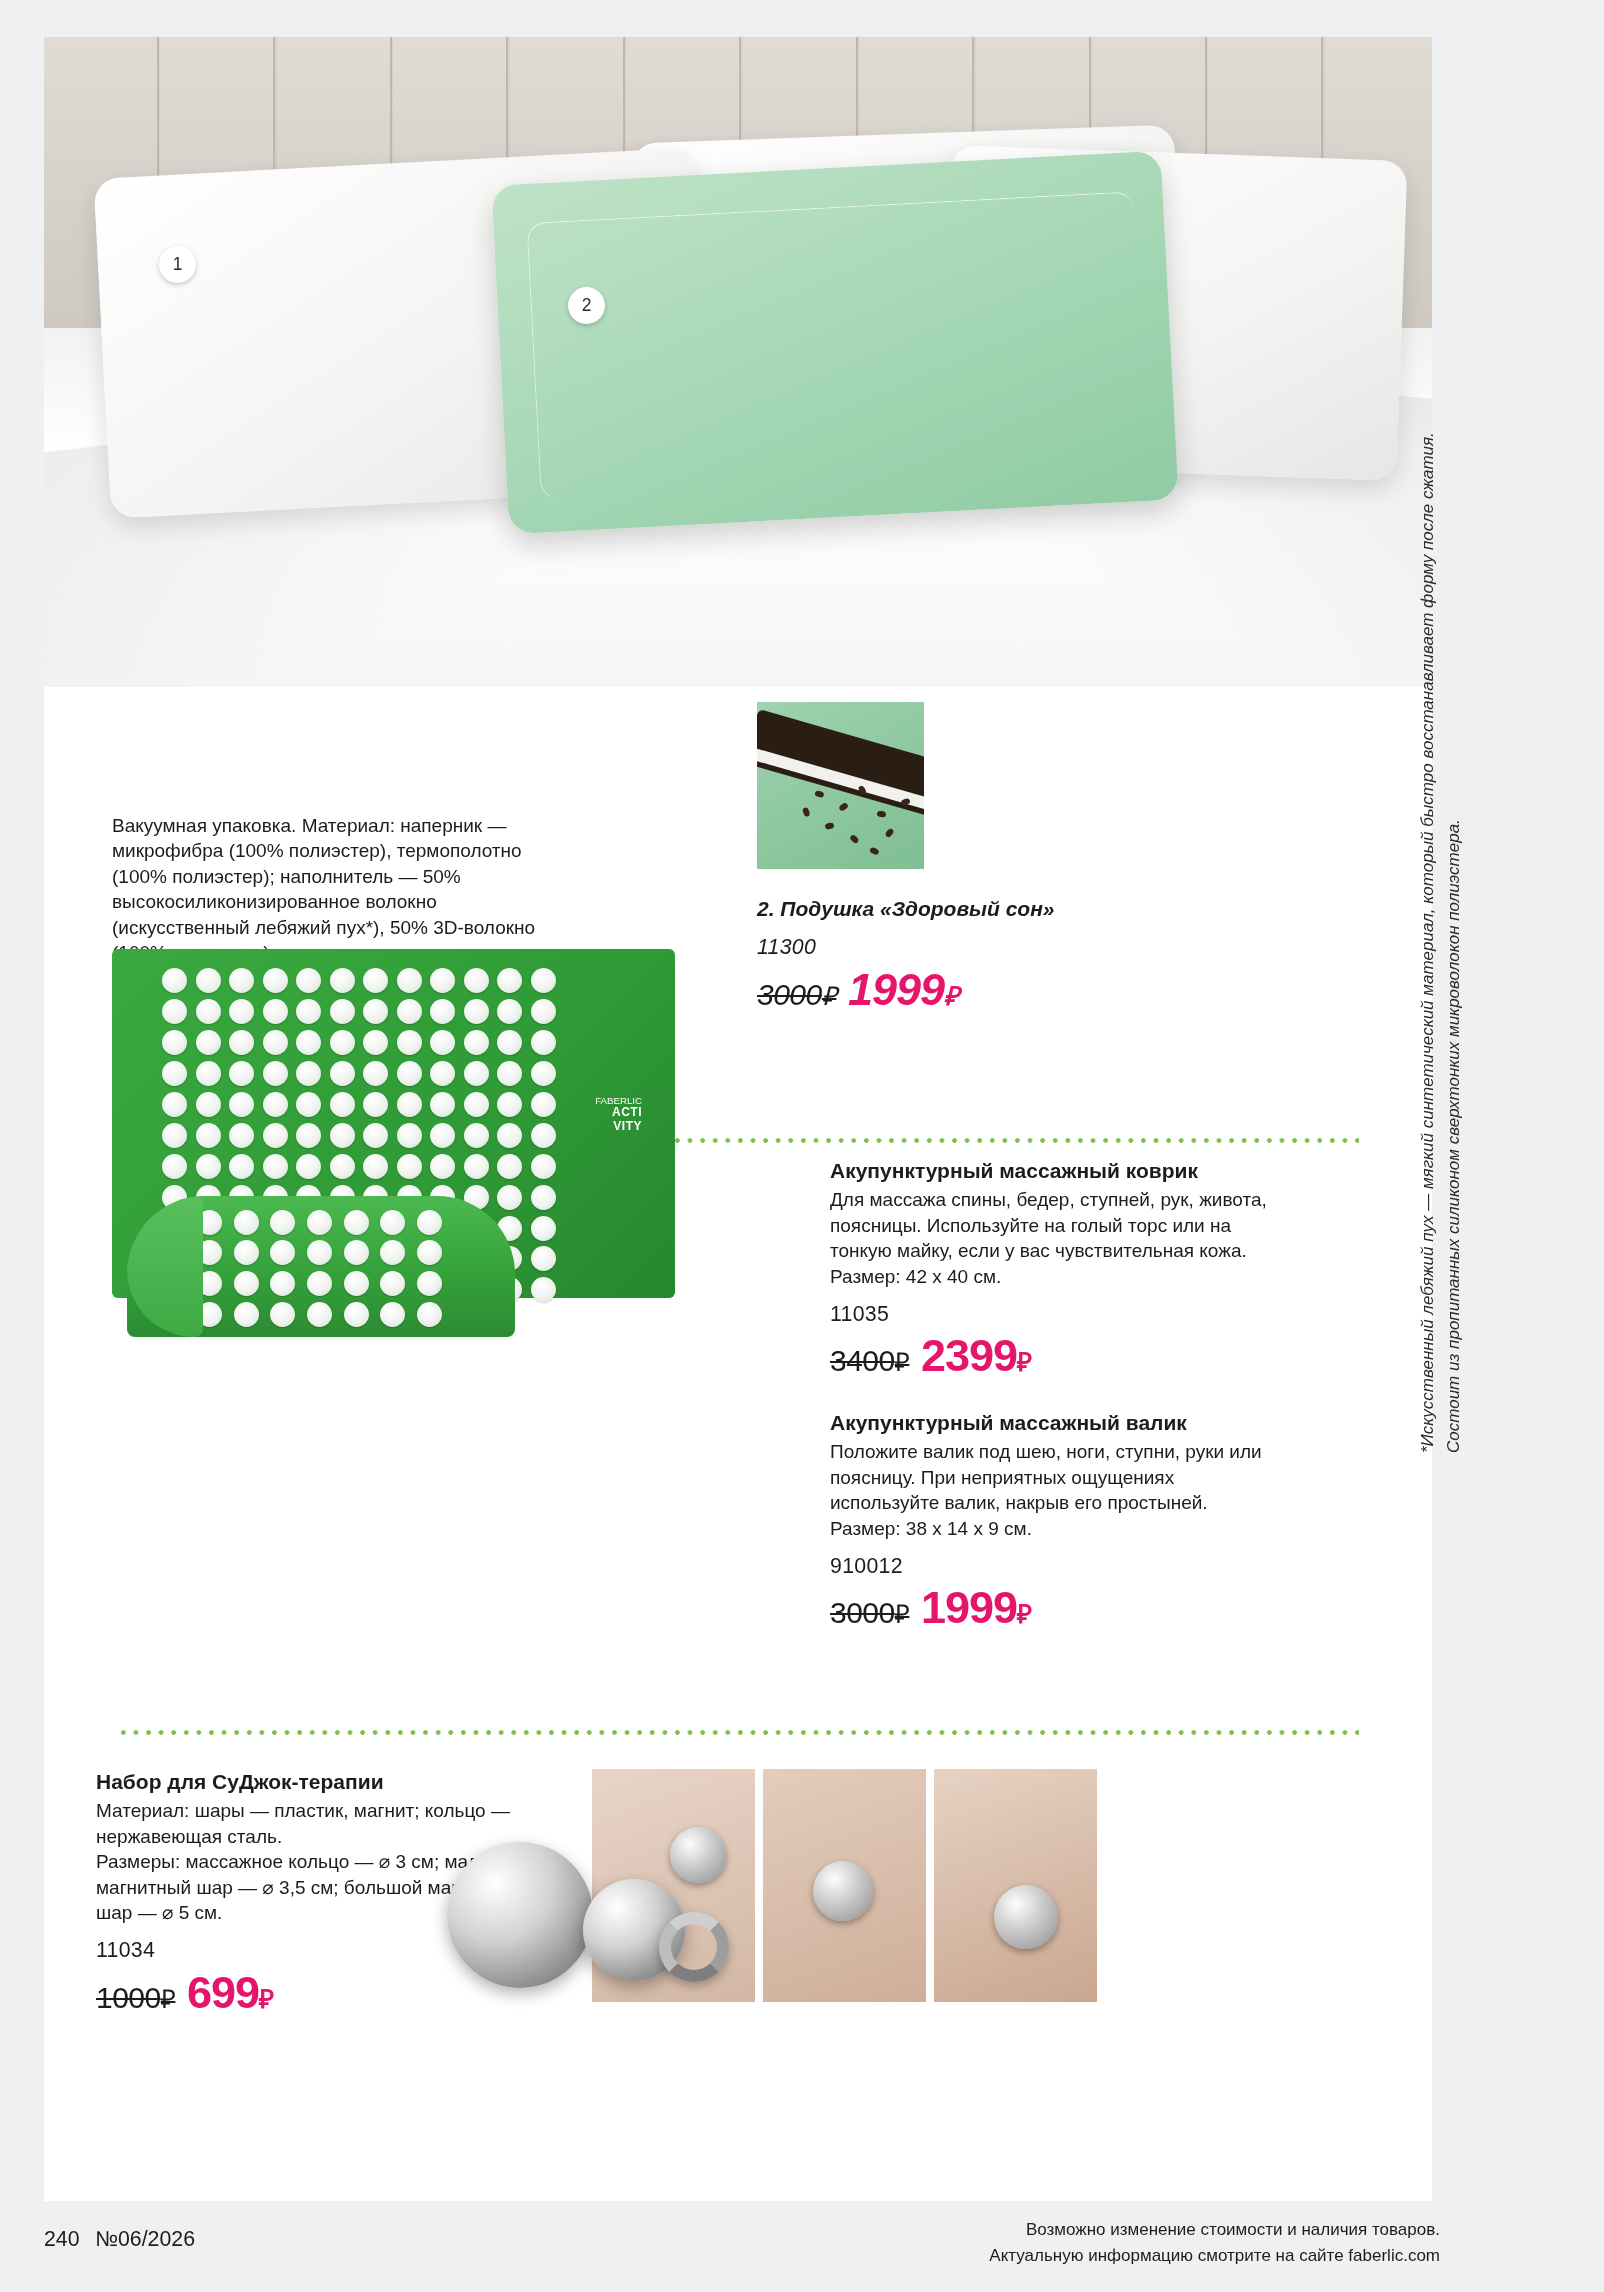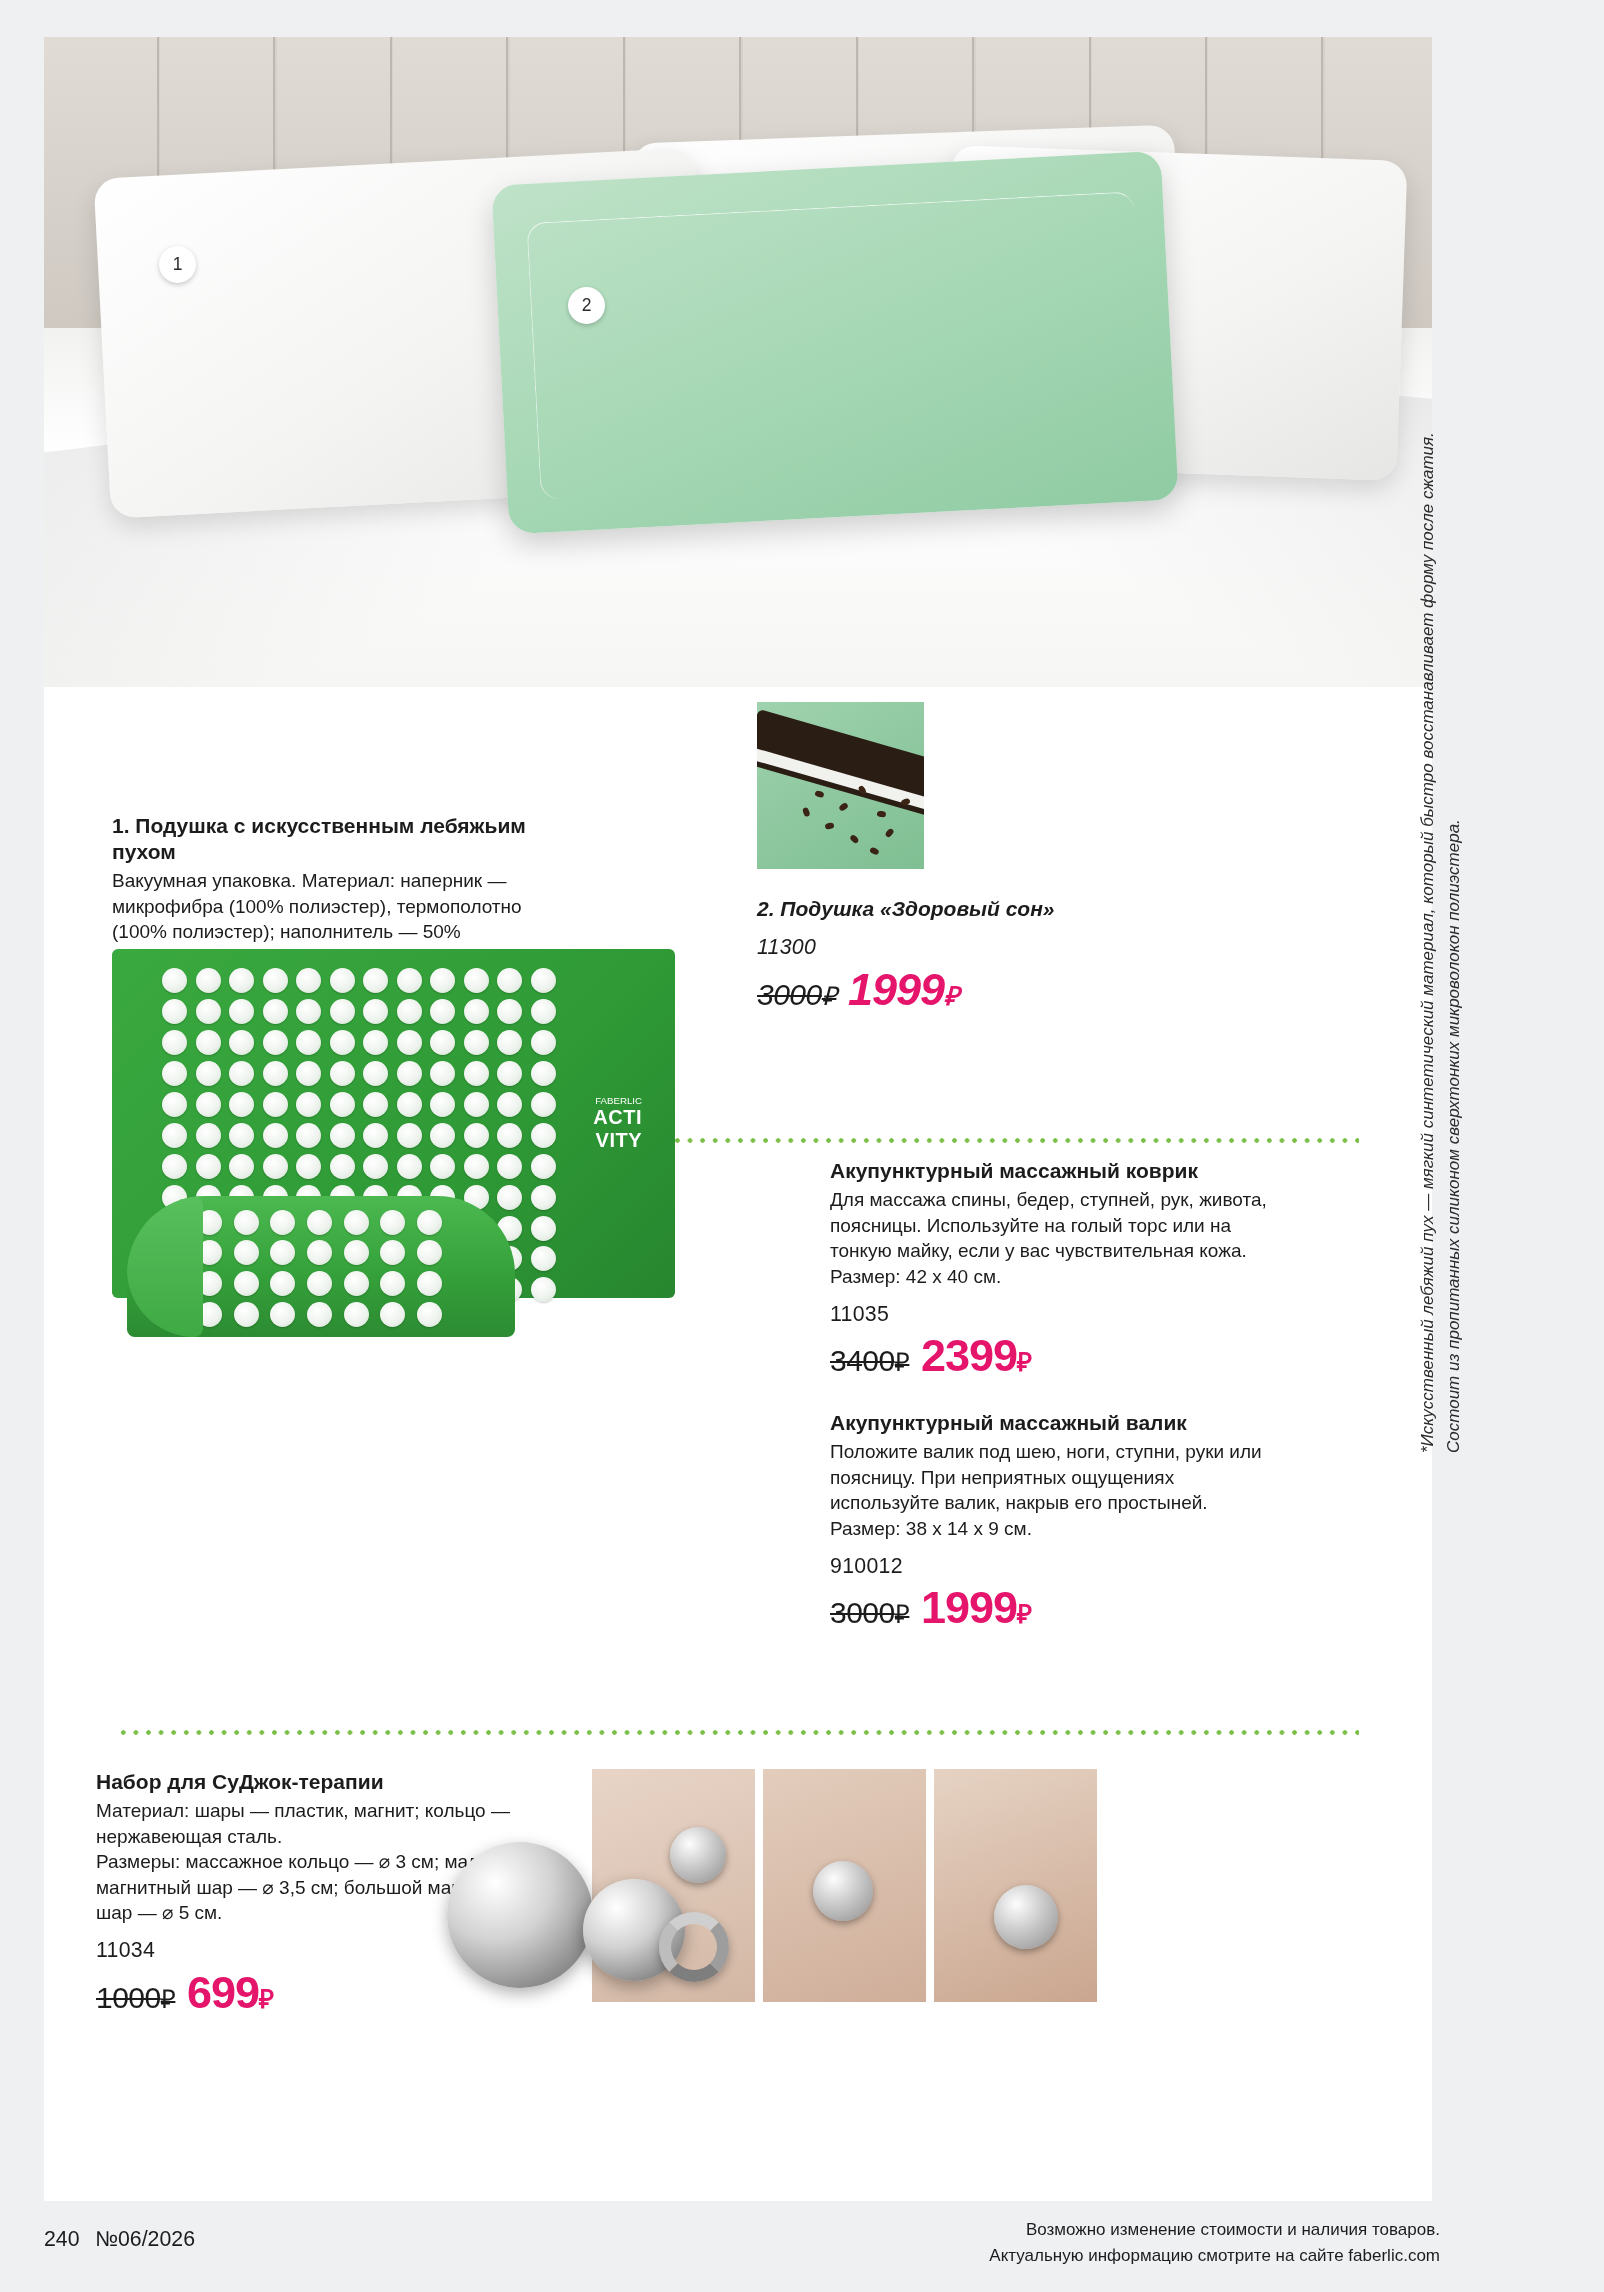--- a/index.html
+++ b/index.html
@@ -151,21 +151,21 @@
   .spike {
     width: 25px; height: 25px; border-radius: 50%;
     background: radial-gradient(circle at 40% 35%, #ffffff 0%, #eef3ee 55%, #cfe0cf 100%);
     box-shadow: 0 1px 1.9px rgba(0,0,0,0.2);
     justify-self: center;
   }
   .mat .logo {
     position: absolute; right: 33px; top: 146px;
     color: #ffffff; font-size: 9.7px; line-height: 1.15; text-align: right;
   }
-  .mat .logo b { display: block; font-size: 20px; letter-spacing: 0.5px; }
+  .mat .logo b { display: block; font-size: 12px; letter-spacing: 0.5px; }
   .roller {
     position: absolute; left: 14.6px; top: 247px; width: 388px; height: 141px;
     background: linear-gradient(180deg,#4cb850 0%, #35a13a 55%, #2c8b32 100%);
     border-radius: 78px 78px 7.8px 7.8px;
     overflow: hidden;
   }
   .roller .rspikes {
     position: absolute; left: 29px; top: 13.6px; right: 68px; bottom: 9.7px;
     display: grid; grid-template-columns: repeat(8, 1fr); grid-auto-rows: 29px; gap: 1.9px;
   }
@@ -265,21 +265,20 @@
     <div class="grain" style="left:68px; top:121px; transform:rotate(-15deg)"></div>
     <div class="grain" style="left:93px; top:134px; transform:rotate(45deg)"></div>
     <div class="grain" style="left:128px; top:128px; transform:rotate(-50deg)"></div>
     <div class="grain" style="left:113px; top:146px; transform:rotate(25deg)"></div>
     <div class="grain" style="left:45px; top:107px; transform:rotate(70deg)"></div>
     <div class="grain" style="left:144px; top:97px; transform:rotate(-20deg)"></div>
   </div>
 
 
   <div class="txt" style="left:68px; top:776px; width:456px;">
-    <div class="ttl">1. Подушка с искусственным лебяжьим пухом</div>
     <div class="desc" style="white-space:pre-line">Вакуумная упаковка. Материал: наперник — микрофибра (100% полиэстер), термополотно (100% полиэстер); наполнитель — 50% высокосиликонизированное волокно (искусственный лебяжий пух*), 50% 3D-волокно (100% полиэстер).
 Вес: 800 г. Размер: 50 х 70 см.</div>
     <div class="code">11721</div>
     <div class="price-row">
       <span class="old"><span>2000</span><span class="cur">₽</span></span>
       <span class="new"><span>1499</span><span class="cur">₽</span></span>
     </div>
   </div>
 
   <div class="txt" style="left:713px; top:859px; width:456px;font-style:italic;">

